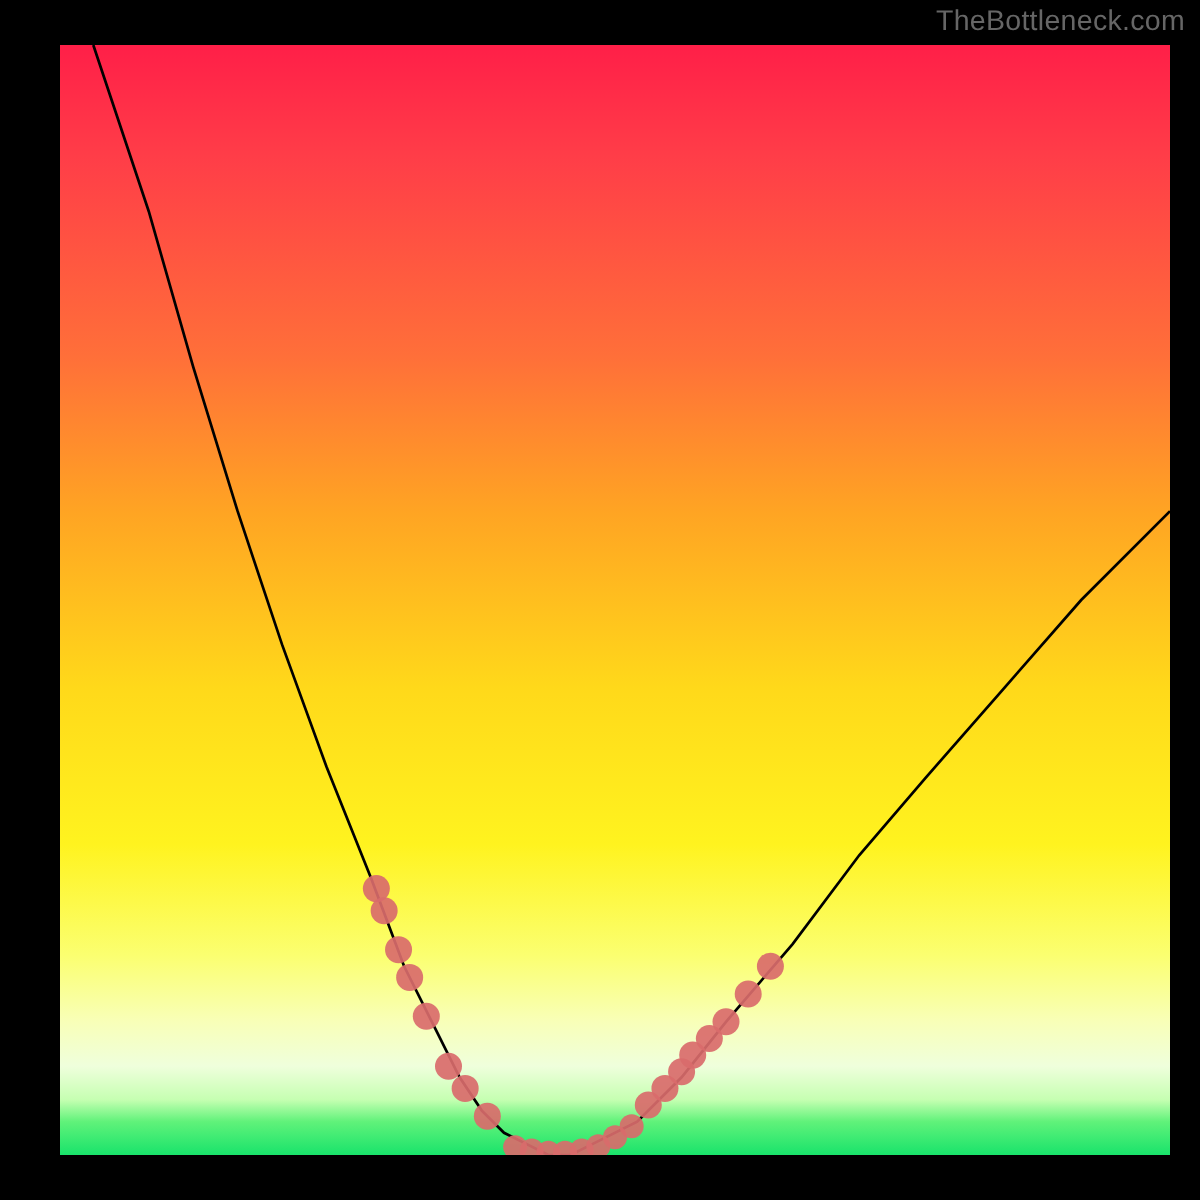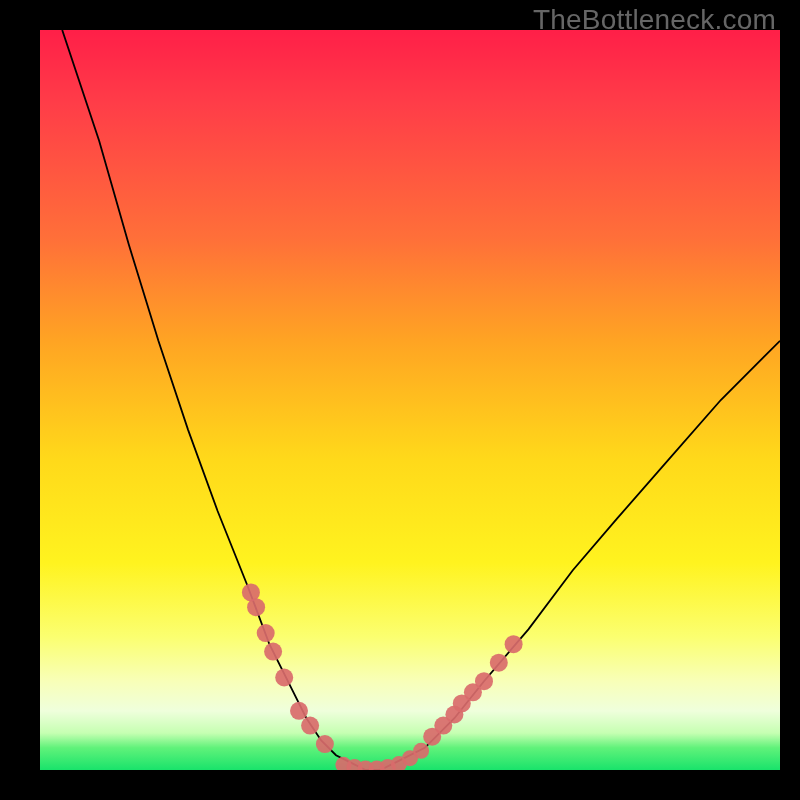--- a/index.html
+++ b/index.html
@@ -13,23 +13,23 @@
   }
   .frame {
     position: relative;
     width: 800px;
     height: 800px;
     background: #000;
   }
   .watermark {
     position: absolute;
     top: 4px;
-    right: 24px;
+    right: 10px;
     color: #666;
-    font-size: 28px;
+    font-size: 19px;
     font-weight: 500;
     letter-spacing: 0.2px;
     z-index: 10;
   }
   .plot {
     position: absolute;
     left: 40px;
     top: 30px;
     width: 740px;
     height: 740px;

